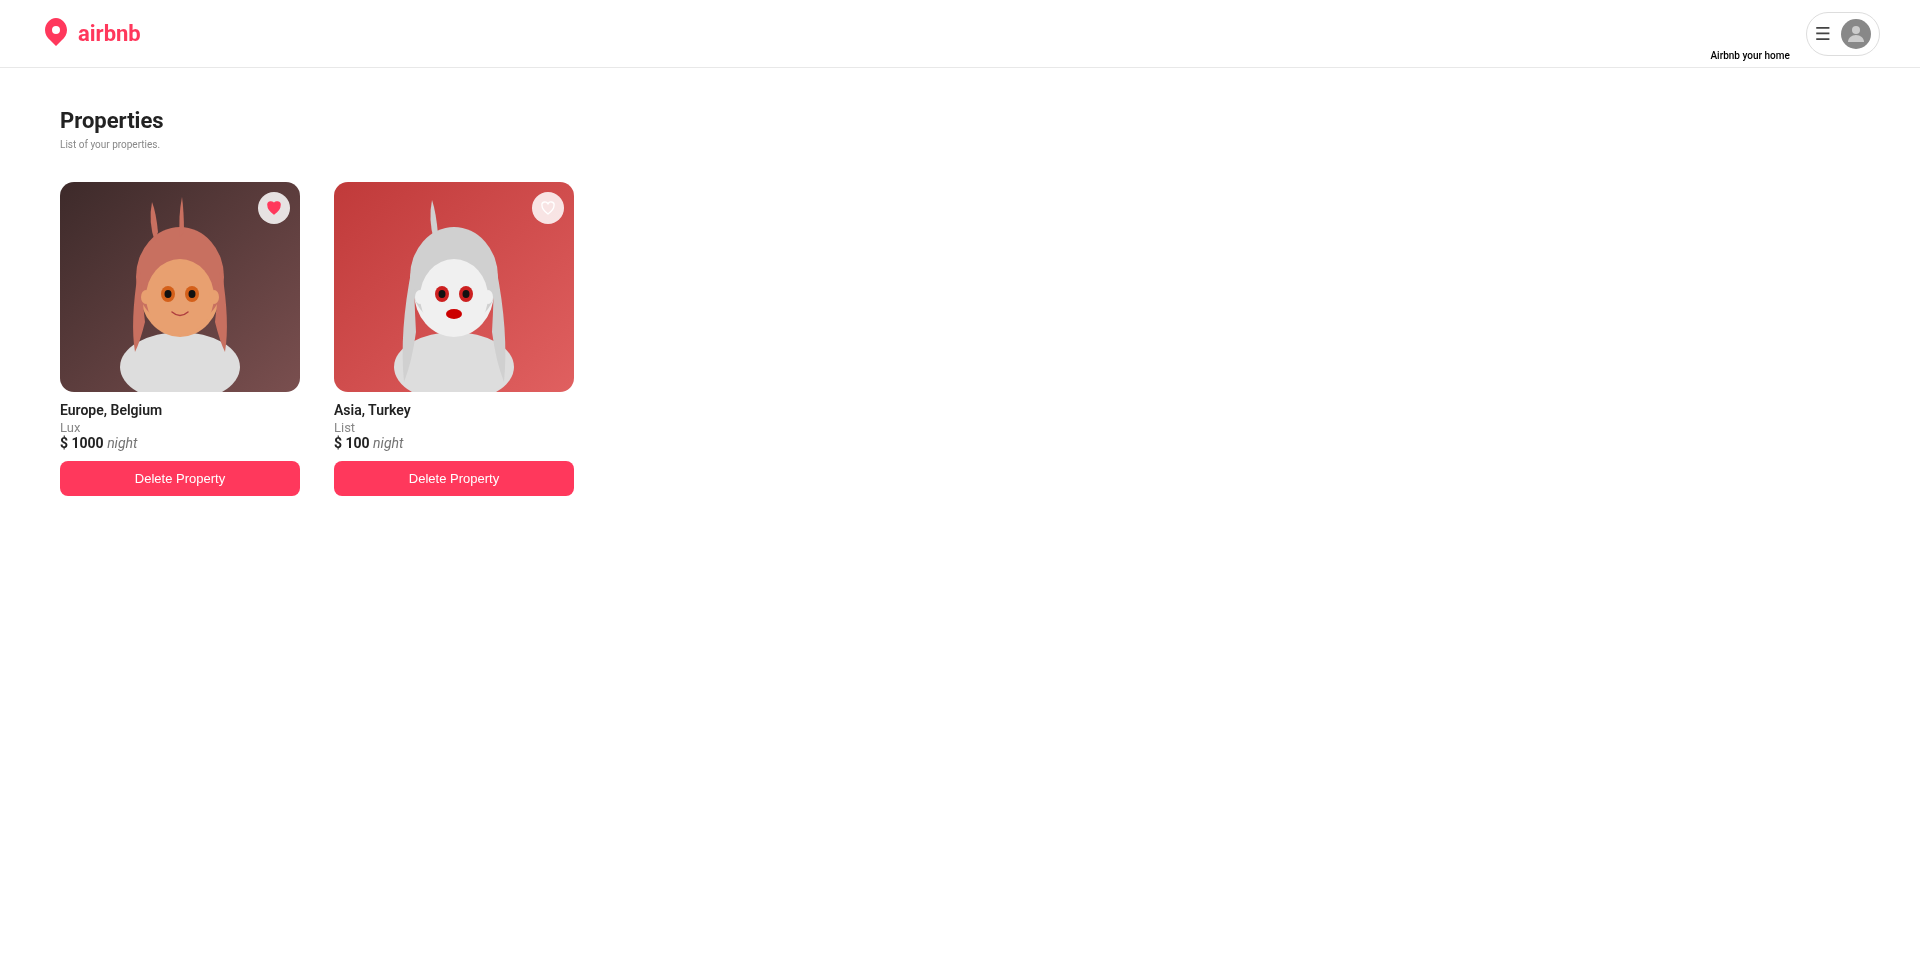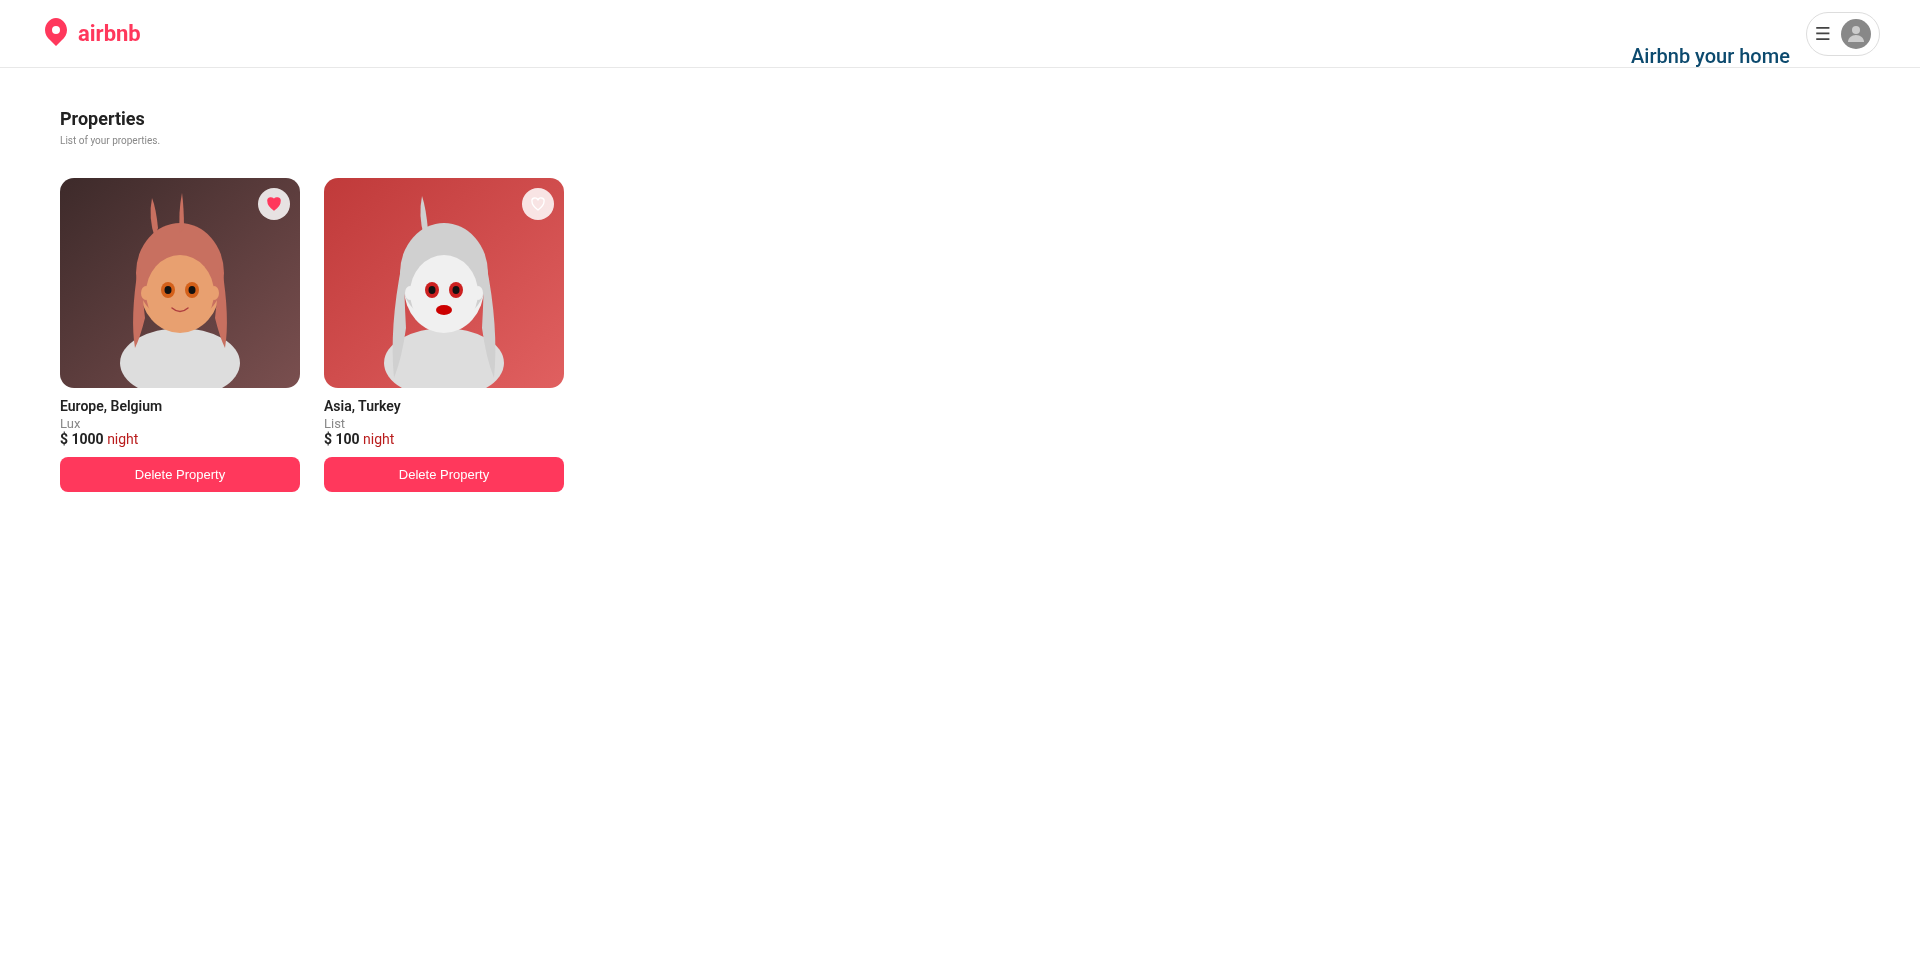--- a/index.html
+++ b/index.html
@@ -70,23 +70,23 @@
     }
     .search-btn svg { width: 16px; height: 16px; fill: #fff; }
 
     
     .nav-right {
       display: flex;
       align-items: center;
       gap: 16px;
     }
     .airbnb-home-link {
-      font-size: 20px;
+      font-size: 10px;
       font-weight: 500;
-      color: #0c4a6e;
+      color: #000000;
       cursor: pointer;
       white-space: nowrap;
       margin-top: 44px;
     }
     .menu-avatar {
       display: flex;
       align-items: center;
       border: 1px solid #ddd;
       border-radius: 40px;
       padding: 6px 8px;
@@ -104,36 +104,36 @@
       align-items: center;
       justify-content: center;
     }
     .avatar-circle svg { width: 24px; height: 24px; fill: #fff; }
 
     
     .main {
       padding: 40px 60px;
     }
     .page-title {
-      font-size: 18px;
+      font-size: 22px;
       font-weight: 700;
       color: #222;
       margin-bottom: 6px;
     }
     .page-subtitle {
       font-size: 10px;
       color: #888;
       margin-bottom: 32px;
     }
 
     
     .properties-grid {
       display: flex;
       flex-wrap: wrap;
-      gap: 24px;
+      gap: 34px;
     }
     .property-card {
       width: 240px;
       display: flex;
       flex-direction: column;
     }
     .property-image-wrapper {
       position: relative;
       width: 240px;
       height: 210px;
@@ -173,22 +173,23 @@
     }
     .property-price {
       font-size: 14px;
       color: #222;
       margin-bottom: 10px;
     }
     .property-price .amount {
       font-weight: 700;
     }
     .property-price .per-night {
-      color: #b91c1c;
+      color: #737373;
       font-weight: 400;
+      font-style: italic;
     }
     .delete-btn {
       background: #FF385C;
       color: #fff;
       border: none;
       border-radius: 8px;
       padding: 10px 12px;
       font-size: 13px;
       font-weight: 500;
       cursor: pointer;

